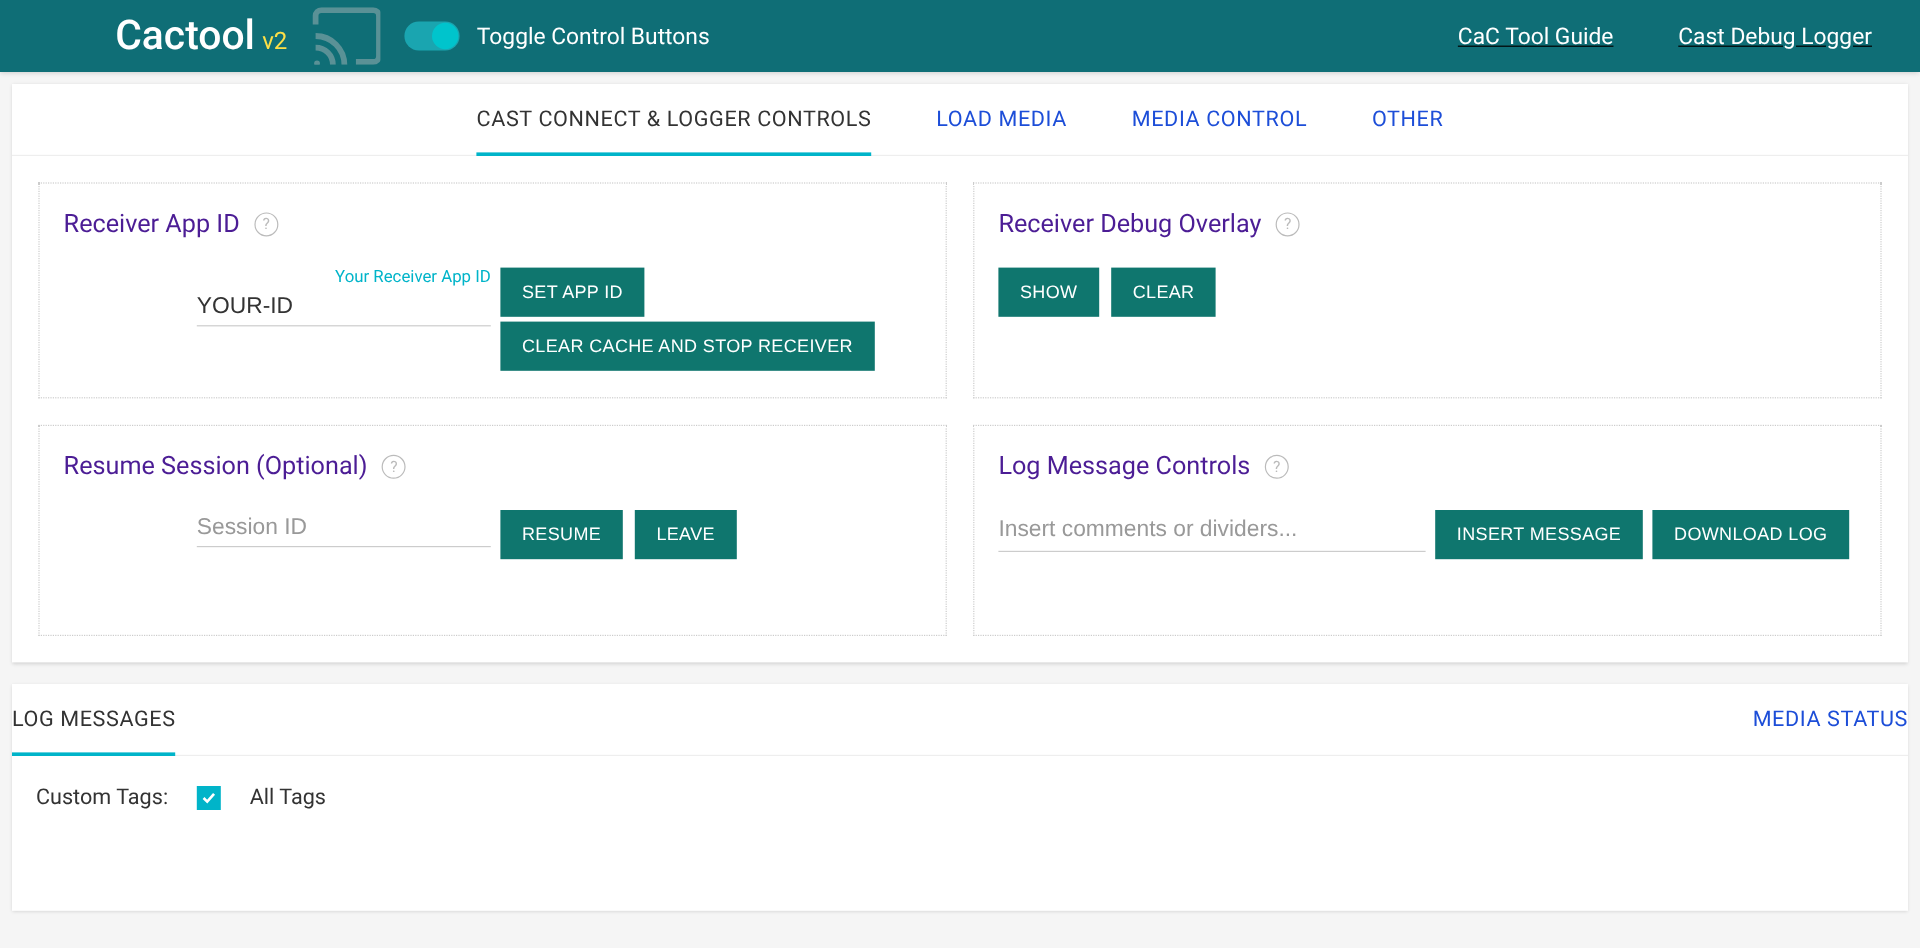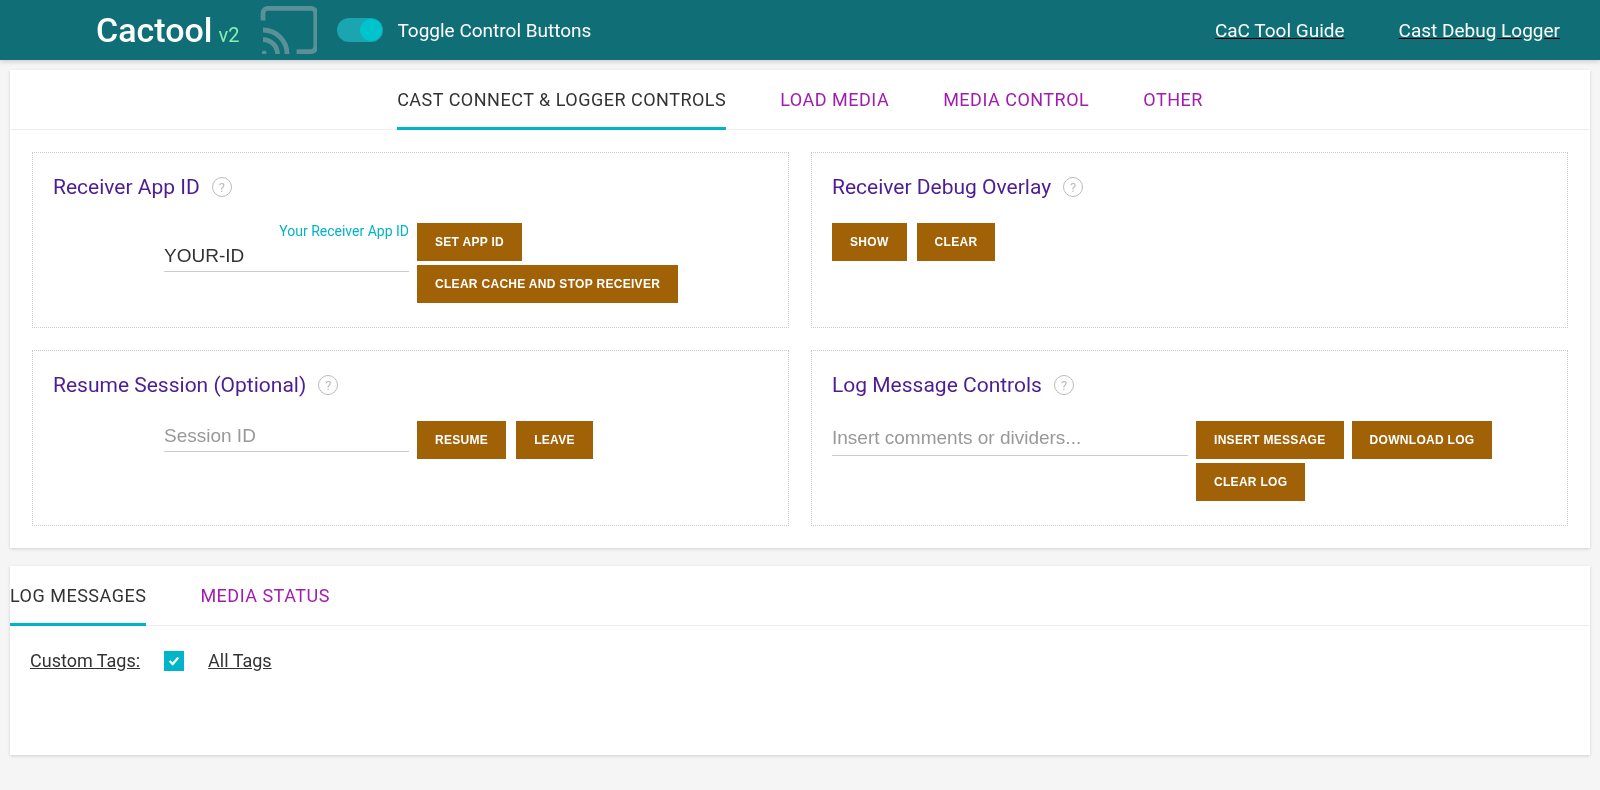--- a/index.html
+++ b/index.html
@@ -26,21 +26,21 @@
       display: flex;
       align-items: baseline;
       gap: 6px;
     }
     .logo-text {
       color: #fff;
       font-size: 34px;
       font-weight: 500;
     }
     .logo-v2 {
-      color: #86efac;
+      color: #fde047;
       font-size: 20px;
       font-weight: 400;
     }
     .cast-icon {
       margin-left: 18px;
       display: flex;
       align-items: center;
     }
     .cast-icon svg {
       width: 60px;
@@ -91,21 +91,21 @@
     }
     .tabs {
       display: flex;
       justify-content: center;
       gap: 54px;
       border-bottom: 1px solid #eee;
       height: 60px;
       align-items: center;
     }
     .tab {
-      color: #a21caf;
+      color: #1d4ed8;
       font-size: 18px;
       font-weight: 400;
       letter-spacing: 0.5px;
       height: 60px;
       display: flex;
       align-items: center;
       cursor: pointer;
       position: relative;
     }
     .tab.active {
@@ -182,26 +182,26 @@
     .field-input::placeholder {
       color: #999;
     }
     .btn-col {
       display: flex;
       flex-direction: column;
       align-items: flex-start;
       gap: 4px;
     }
     .btn {
-      background: #a16207;
+      background: #0f766e;
       color: #fff;
       border: none;
       padding: 12px 18px;
-      font-size: 12px;
-      font-weight: 700;
+      font-size: 15px;
+      font-weight: 400;
       letter-spacing: 0.3px;
       cursor: pointer;
       white-space: nowrap;
     }
     .btn-row {
       display: flex;
       gap: 10px;
       flex-wrap: wrap;
     }
     .btn-stack {
@@ -232,34 +232,33 @@
       color: #999;
     }
     .bottom-panel {
       background: #fff;
       margin: 18px 10px 0 10px;
       box-shadow: 0 1px 3px rgba(0,0,0,0.15);
       padding-bottom: 60px;
     }
     .bottom-tabs {
       display: flex;
-      justify-content: flex-start;
+      justify-content: space-between;
       gap: 54px;
       border-bottom: 1px solid #eee;
       height: 60px;
       align-items: center;
     }
     .custom-tags-row {
       display: flex;
       align-items: center;
       gap: 24px;
       padding: 24px 20px;
       font-size: 18px;
       color: #333;
-      text-decoration: underline;
     }
     .checkbox {
       width: 20px;
       height: 20px;
       background: #00b4c9;
       display: flex;
       align-items: center;
       justify-content: center;
       cursor: pointer;
     }
@@ -354,21 +353,20 @@
       <div class="card-title-row">
         <span class="card-title">Log Message Controls</span>
         <span class="help-icon">?</span>
       </div>
       <div class="log-body">
         <div class="log-field">
           <input class="log-input" placeholder="Insert comments or dividers..." style="">
         </div>
         <div class="btn-stack">
           <button class="btn">INSERT MESSAGE</button>
-          <button class="btn">CLEAR LOG</button>
         </div>
         <div class="btn-stack">
           <button class="btn">DOWNLOAD LOG</button>
         </div>
       </div>
     </div>
 
   </div>
 </div>
 

